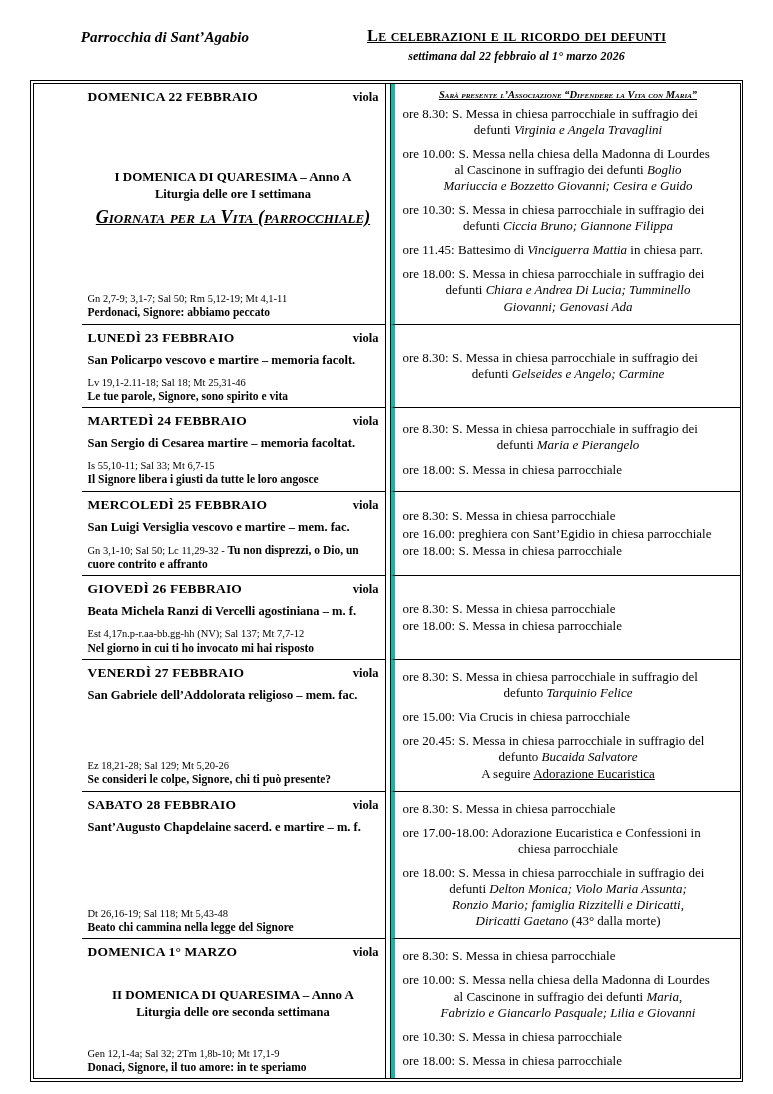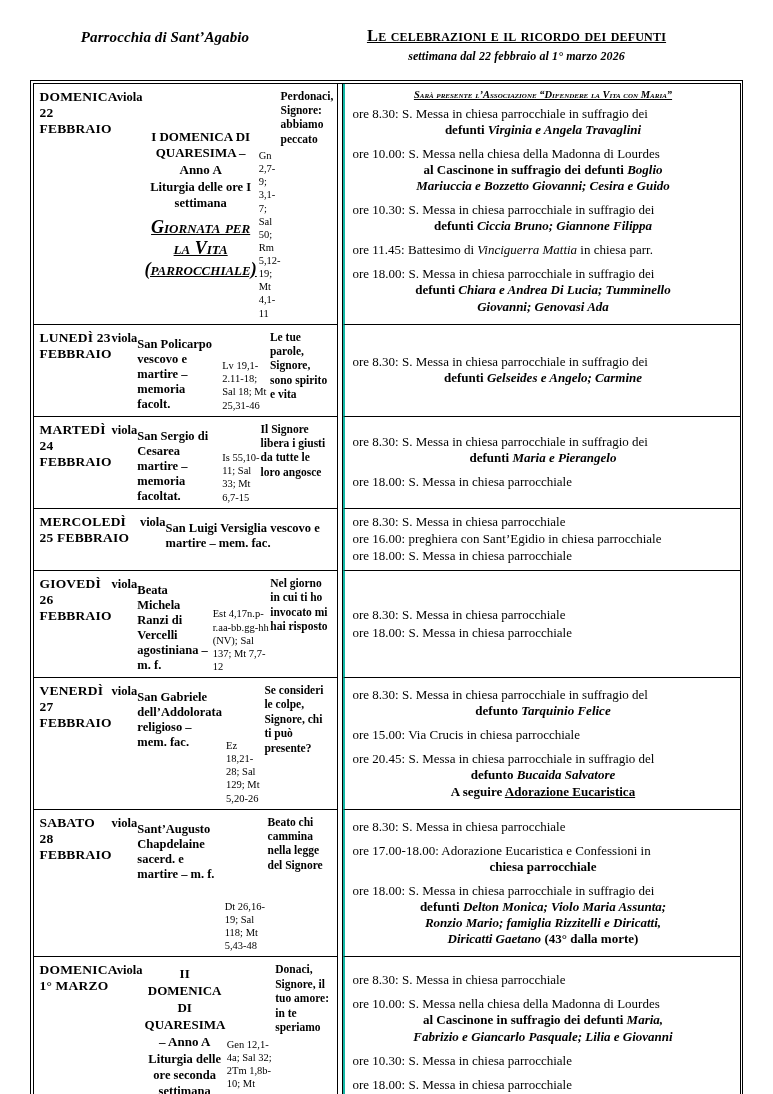--- a/index.html
+++ b/index.html
@@ -39,28 +39,28 @@
     padding:1.5px;
   }
   .tbl-inner{border:1px solid #000;}
   .row{display:flex;align-items:stretch;}
   .row + .row .cell-left,
   .row + .row .cell-right{border-top:1px solid #000;}
 
   .cell-left{
     width:303px;box-sizing:border-box;
     padding:5px 6px 4px 6px;
-    display:flex;flex-direction:row;
+    display:flex;flex-direction:column;margin-left:48px;
   }
   .cell-gap{width:4px;background:#fff;
     border-left:1px solid #000;border-right:1px solid #000;}
   .cell-right{
     flex:1;box-sizing:border-box;
     padding:5px 6px 5px 8px;
-    border-left:2px solid #14b8a6;
+    border-left:4px solid #14b8a6;
     display:flex;flex-direction:column;justify-content:center;
   }
 
   
   .day-line{display:flex;justify-content:space-between;align-items:baseline;}
   .day-name{font-weight:bold;font-size:13.5px;letter-spacing:.2px;}
   .day-color{font-weight:bold;font-size:12.5px;}
   .saint{font-weight:bold;font-size:12.5px;margin-top:7px;line-height:1.2;}
   .middle{flex:1;display:flex;flex-direction:column;justify-content:center;
     text-align:center;padding:4px 2px;}
@@ -74,21 +74,21 @@
   .psalm{font-weight:bold;font-size:11.5px;line-height:1.25;}
   .psalm-inline{font-weight:bold;font-size:11.5px;}
 
   
   .assoc{
     font-variant:small-caps;font-style:italic;font-weight:bold;
     font-size:10.5px;text-align:center;text-decoration:underline;
     margin-bottom:2px;
   }
   .ev{font-size:13px;line-height:1.24;margin:1.5px 0;}
-  .ev .cont{display:block;text-align:center;font-weight:bold;}
+  .ev .cont{display:block;text-align:center;}
   .ev i{font-style:italic;}
   .ev u{text-decoration:underline;}
   .ev-tight{margin:0.5px 0;}
   .ev-loose{margin:4px 0;}
 </style>
 </head>
 <body>
 
 <div class="page">
 
@@ -160,20 +160,21 @@
           </div>
         </div>
         <div class="row">
           <div class="cell-left">
             <div class="day-line">
               <span class="day-name">MERCOLEDÌ 25 FEBBRAIO</span>
               <span class="day-color">viola</span>
             </div>
             <div class="saint">San Luigi Versiglia vescovo e martire – mem. fac.</div>
             <div class="middle"></div>
+            <div class="readings"><span>Gn 3,1-10; Sal 50; Lc 11,29-32 - </span><span class="psalm-inline">Tu non disprezzi, o Dio, un cuore contrito e affranto</span></div>
           </div>
           <div class="cell-gap"></div>
           <div class="cell-right">
             <div class="ev ev-tight"><span>ore 8.30:</span> <span>S. Messa in chiesa parrocchiale</span></div>
             <div class="ev ev-tight"><span>ore 16.00:</span> <span>preghiera con Sant’Egidio in chiesa parrocchiale</span></div>
             <div class="ev ev-tight"><span>ore 18.00:</span> <span>S. Messa in chiesa parrocchiale</span></div>
           </div>
         </div>
         <div class="row">
           <div class="cell-left">

